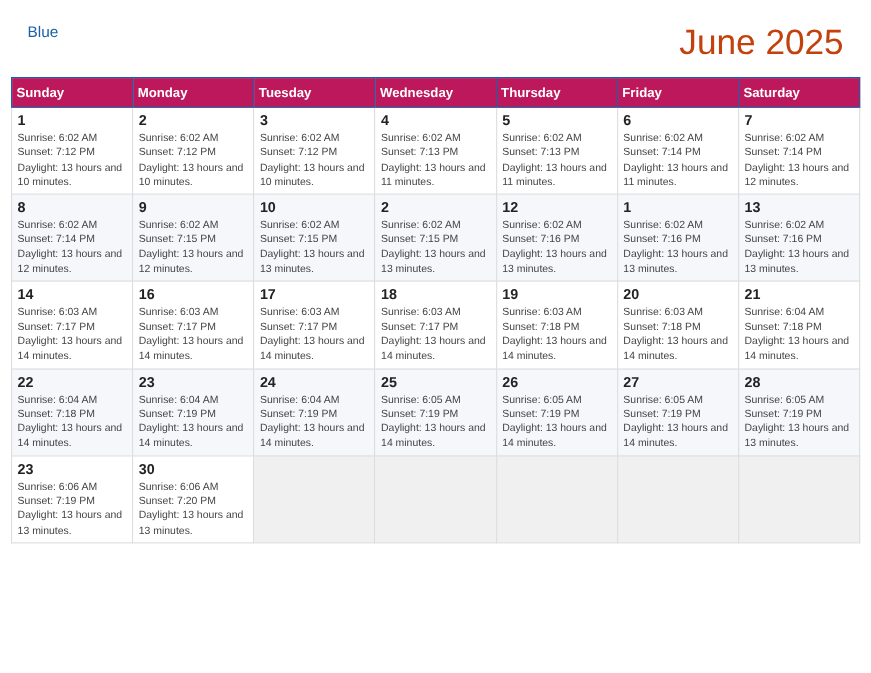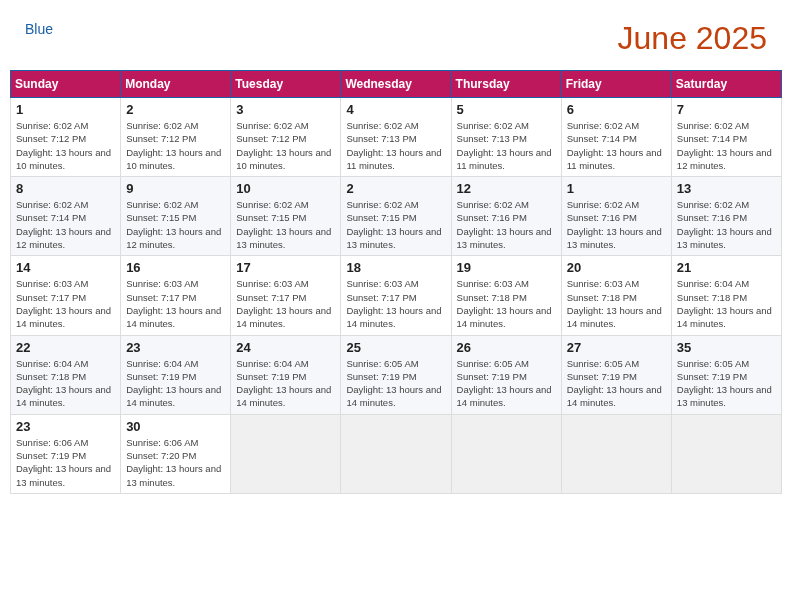--- a/index.html
+++ b/index.html
@@ -231,21 +231,21 @@
         </td>
         <td>
           <span class="day-number">26</span>
           <div class="day-info">Sunrise: 6:05 AM<br>Sunset: 7:19 PM<br>Daylight: 13 hours and 14 minutes.</div>
         </td>
         <td>
           <span class="day-number">27</span>
           <div class="day-info">Sunrise: 6:05 AM<br>Sunset: 7:19 PM<br>Daylight: 13 hours and 14 minutes.</div>
         </td>
         <td>
-          <span class="day-number">35</span>
+          <span class="day-number">28</span>
           <div class="day-info">Sunrise: 6:05 AM<br>Sunset: 7:19 PM<br>Daylight: 13 hours and 13 minutes.</div>
         </td>
       </tr>
       <tr>
         <td>
           <span class="day-number">23</span>
           <div class="day-info">Sunrise: 6:06 AM<br>Sunset: 7:19 PM<br>Daylight: 13 hours and 13 minutes.</div>
         </td>
         <td>
           <span class="day-number">30</span>

